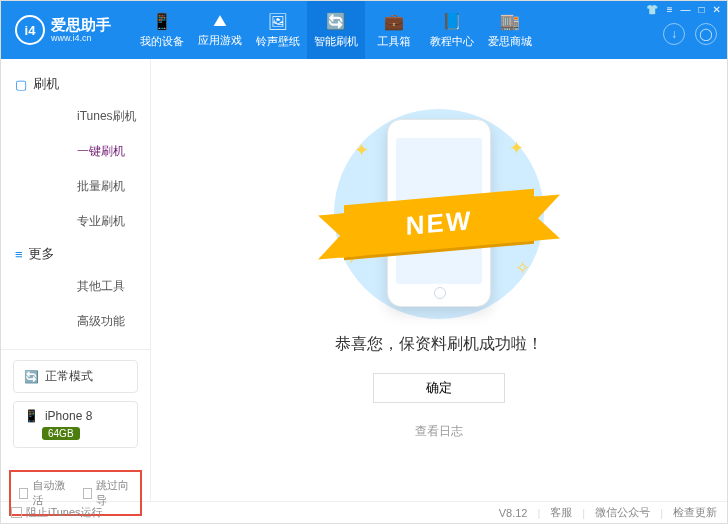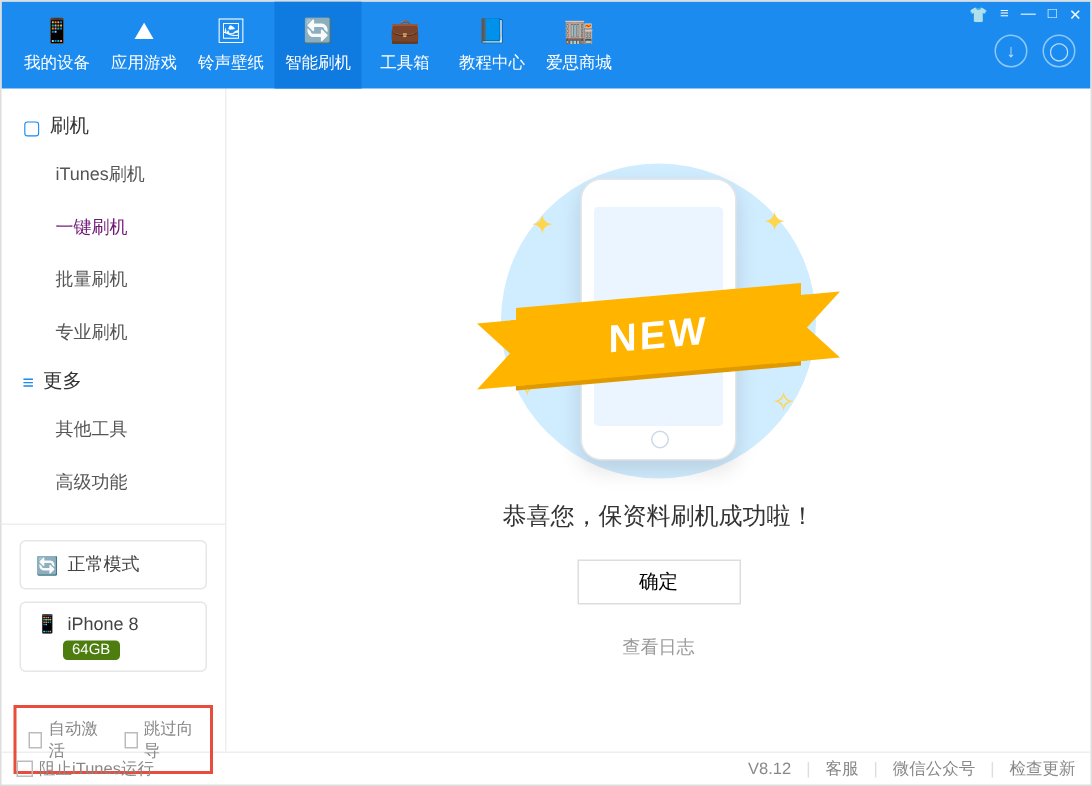--- a/index.html
+++ b/index.html
@@ -16,21 +16,21 @@
   .win-controls { position: absolute; right: 6px; top: 3px; display: flex; gap: 8px; font-size: 10px; opacity: .95; }
   .win-controls span { cursor: pointer; }
   .header-right { position: absolute; right: 10px; top: 22px; display: flex; gap: 10px; }
   .circle-btn { width: 22px; height: 22px; border: 1.5px solid #8ec8f8; border-radius: 50%; display: flex; align-items: center; justify-content: center; color: #bfe0fb; font-size: 12px; cursor: pointer; }
 
   .body { display: flex; height: calc(100% - 58px - 22px); }
   .sidebar { width: 150px; border-right: 1px solid #eee; display: flex; flex-direction: column; }
   .side-scroll { flex: 1; padding: 10px 0; }
   .side-head { display: flex; align-items: center; color: #333; padding: 6px 14px; font-size: 13px; }
   .side-head .ic { color: #1c8bf0; margin-right: 6px; font-size: 13px; }
-  .side-sub { padding: 9px 0 9px 36px; color: #555; font-size: 12px; cursor: pointer; }
+  .side-sub { padding: 9px 0 9px 36px; color: #555; font-size: 12px; cursor: pointer; margin-left: 40px; }
   .side-sub.active { color: #701a75; }
   .side-bottom { border-top: 1px solid #eee; padding: 10px 12px; }
   .mode-card, .device-card { border: 1px solid #e6e6e6; border-radius: 4px; padding: 7px 10px; margin-bottom: 8px; display: flex; align-items: center; color: #444; font-size: 12px; }
   .mode-card .mic { color: #1c8bf0; margin-right: 6px; }
   .device-card { flex-direction: column; align-items: flex-start; }
   .device-line { display: flex; align-items: center; }
   .device-line .mic { color: #1c8bf0; margin-right: 6px; }
   .badge { background: #4d7c0f; color: #fff; font-size: 10px; padding: 1px 6px; border-radius: 3px; margin-top: 4px; margin-left: 18px; }
   .checkrow { border: 2px solid #e74c3c; padding: 6px 8px; margin: 4px 8px 8px; display: flex; gap: 14px; font-size: 11px; color: #888; }
   .checkrow label { display: flex; align-items: center; gap: 4px; cursor: pointer; }
@@ -43,32 +43,39 @@
   .phone::before { content: ""; position: absolute; top: 18px; left: 8px; right: 8px; bottom: 22px; background: #eaf5ff; border-radius: 3px; }
   .phone::after { content: ""; position: absolute; bottom: 7px; left: 50%; width: 10px; height: 10px; margin-left: -5px; border: 1px solid #ccd9e6; border-radius: 50%; }
   .ribbon { position: absolute; left: 20px; top: 98px; width: 190px; height: 52px; background: #ffb400; transform: skewY(-5deg); display: flex; align-items: center; justify-content: center; color: #fff; font-weight: bold; font-size: 26px; letter-spacing: 2px; box-shadow: 0 3px 0 #e09a00; }
   .ribbon::before, .ribbon::after { content: ""; position: absolute; top: 8px; width: 0; height: 0; border: 22px solid #ffb400; }
   .ribbon::before { left: -26px; border-left-color: transparent; }
   .ribbon::after { right: -26px; border-right-color: transparent; }
   .spark { position: absolute; color: #ffd54a; font-size: 18px; }
   .s1 { left: 30px; top: 40px; } .s2 { right: 30px; top: 38px; } .s3 { right: 24px; bottom: 50px; } .s4 { left: 20px; bottom: 60px; }
 
   .success-text { margin-top: 5px; font-size: 16px; color: #333; }
-  .ok-btn { margin-top: 18px; width: 109px; height: 30px; border: 1px solid #ddd; background: #fff; cursor: pointer; font-size: 13px; }
+  .ok-btn { margin-top: 18px; width: 132px; height: 30px; border: 1px solid #ddd; background: #fff; cursor: pointer; font-size: 13px; }
   .log-link { margin-top: 20px; color: #999; font-size: 12px; cursor: pointer; }
 
   .footer { height: 22px; border-top: 1px solid #eee; display: flex; align-items: center; font-size: 11px; color: #888; padding: 0 10px; gap: 44px; }
   .footer .fl { display: flex; align-items: center; gap: 5px; }
   .footer .fr { margin-left: auto; display: flex; align-items: center; gap: 10px; }
   .footer .sep { color: #ddd; }
 </style>
 </head>
 <body>
 
 <div class="header">
+  <div class="logo">
+    <div class="logo-circle">i4</div>
+    <div>
+      <div class="logo-text">爱思助手</div>
+      <div class="logo-sub">www.i4.cn</div>
+    </div>
+  </div>
   <div class="nav" id="nav">
       <div class="nav-item">
         <div class="nav-icon">📱</div>
         <div>我的设备</div>
       </div>
       <div class="nav-item">
         <div class="nav-icon">⛰</div>
         <div>应用游戏</div>
       </div>
       <div class="nav-item">

